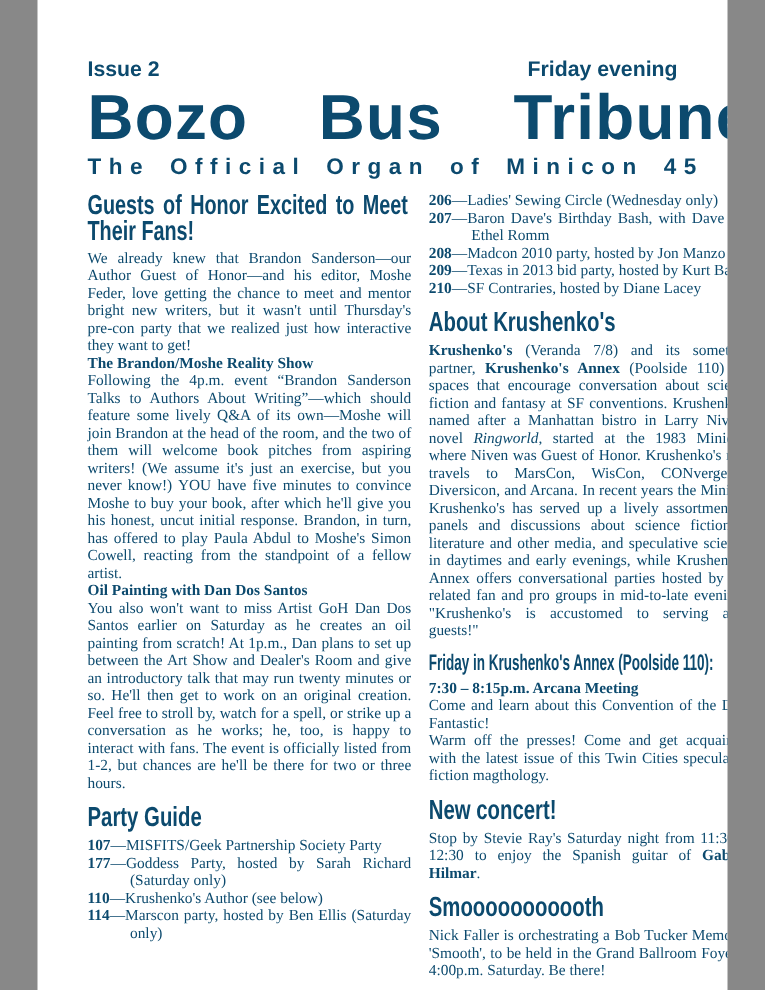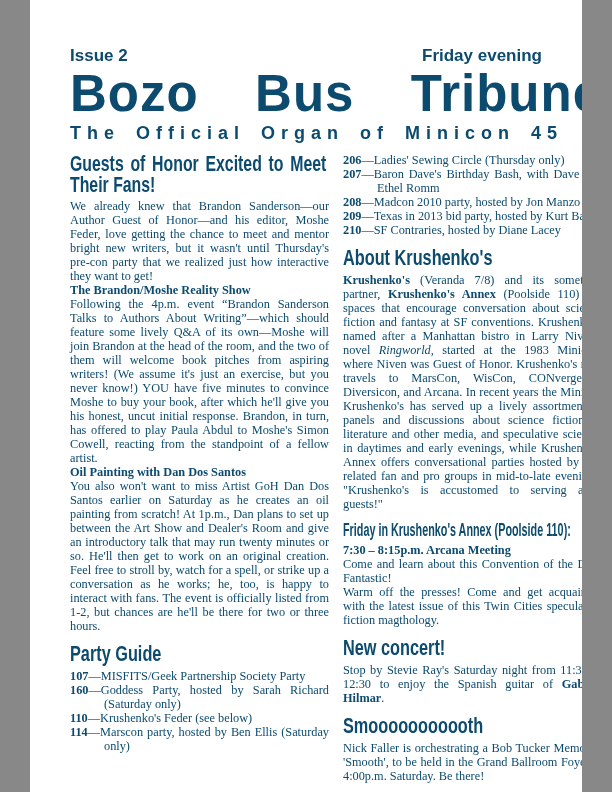--- a/index.html
+++ b/index.html
@@ -79,29 +79,29 @@
         <div class="h-story first">Guests of Honor Excited to Meet Their Fans!</div>
         <p>We already knew that Brandon Sanderson—our Author Guest of Honor—and his editor, Moshe Feder, love getting the chance to meet and mentor bright new writers, but it wasn't until Thursday's pre-con party that we realized just how interactive they want to get!</p>
         <p class="subhead">The Brandon/Moshe Reality Show</p>
         <p>Following the 4p.m. event “Brandon Sanderson Talks to Authors About Writing”—which should feature some lively Q&amp;A of its own—Moshe will join Brandon at the head of the room, and the two of them will welcome book pitches from aspiring writers! (We assume it's just an exercise, but you never know!) YOU have five minutes to convince Moshe to buy your book, after which he'll give you his honest, uncut initial response. Brandon, in turn, has offered to play Paula Abdul to Moshe's Simon Cowell, reacting from the standpoint of a fellow artist.</p>
         <p class="subhead">Oil Painting with Dan Dos Santos</p>
         <p>You also won't want to miss Artist GoH Dan Dos Santos earlier on Saturday as he creates an oil painting from scratch! At 1p.m., Dan plans to set up between the Art Show and Dealer's Room and give an introductory talk that may run twenty minutes or so. He'll then get to work on an original creation. Feel free to stroll by, watch for a spell, or strike up a conversation as he works; he, too, is happy to interact with fans. The event is officially listed from 1-2, but chances are he'll be there for two or three hours.</p>
 
         <div class="h-sec">Party Guide</div>
 
         <p class="party-item"><b>107</b><span>—MISFITS/Geek Partnership Society Party</span></p>
-        <p class="party-item"><b>160</b><span>—Goddess Party, hosted by Sarah Richard (Saturday only)</span></p>
-        <p class="party-item"><b>110</b><span>—Krushenko's Feder (see below)</span></p>
+        <p class="party-item"><b>177</b><span>—Goddess Party, hosted by Sarah Richard (Saturday only)</span></p>
+        <p class="party-item"><b>110</b><span>—Krushenko's Author (see below)</span></p>
         <p class="party-item"><b>114</b><span>—Marscon party, hosted by Ben Ellis (Saturday only)</span></p>
 
       </div>
 
       <div class="col">
 
-        <p class="party-item"><b>206</b><span>—Ladies' Sewing Circle (Thursday only)</span></p>
+        <p class="party-item"><b>206</b><span>—Ladies' Sewing Circle (Wednesday only)</span></p>
         <p class="party-item"><b>207</b><span>—Baron Dave's Birthday Bash, with Dave and Ethel Romm</span></p>
         <p class="party-item"><b>208</b><span>—Madcon 2010 party, hosted by Jon Manzo</span></p>
         <p class="party-item"><b>209</b><span>—Texas in 2013 bid party, hosted by Kurt Baty</span></p>
         <p class="party-item"><b>210</b><span>—SF Contraries, hosted by Diane Lacey</span></p>
 
         <div class="h-sec">About Krushenko's</div>
         <p><span style="font-weight: bold;">Krushenko's</span><span> (Veranda 7/8) and its sometime partner, </span><span style="font-weight: bold;">Krushenko's Annex</span><span> (Poolside 110) are spaces that encourage conversation about science fiction and fantasy at SF conventions. Krushenko's, named after a Manhattan bistro in Larry Niven's novel </span><span style="font-style: italic;">Ringworld</span><span>, started at the 1983 Minicon, where Niven was Guest of Honor. Krushenko's now travels to MarsCon, WisCon, CONvergence, Diversicon, and Arcana. In recent years the Minicon Krushenko's has served up a lively assortment of panels and discussions about science fiction in literature and other media, and speculative science, in daytimes and early evenings, while Krushenko's Annex offers conversational parties hosted by SF-related fan and pro groups in mid-to-late evenings. "Krushenko's is accustomed to serving alien guests!"</span></p>
 
         <div class="h-sub">Friday in Krushenko's Annex (Poolside 110):</div>
         <p class="ev-title">7:30 – 8:15p.m. Arcana Meeting</p>

